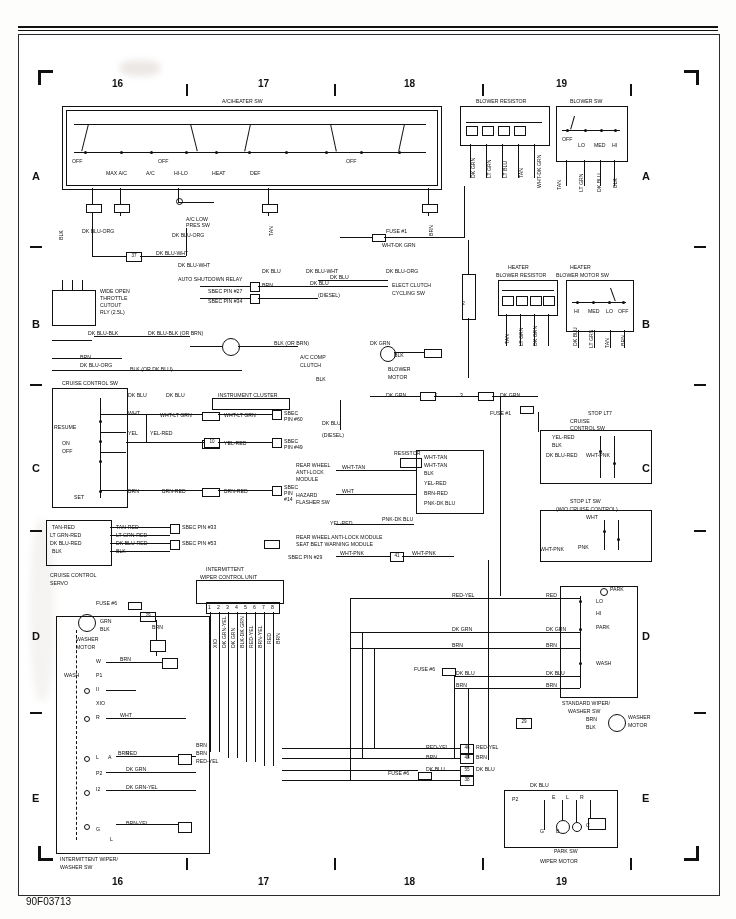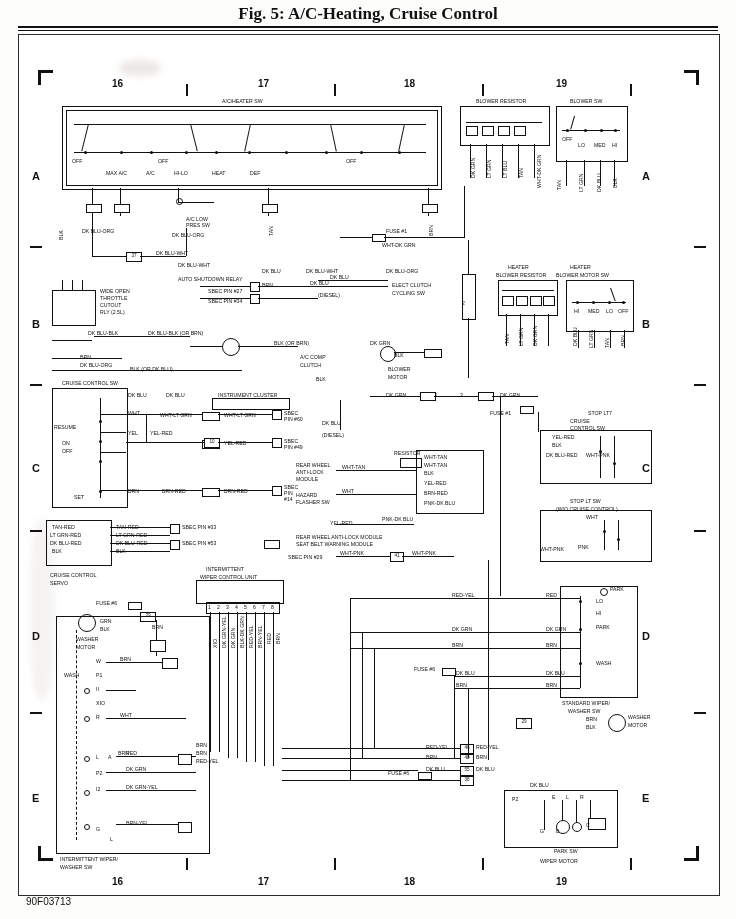--- a/index.html
+++ b/index.html
@@ -32,21 +32,20 @@
   .smudge{position:absolute;background:rgba(150,130,110,.18);border-radius:40%;filter:blur(3px);}
   .footer{position:absolute;left:26px;top:896px;font-size:10px;color:#111;font-family:"Liberation Sans",sans-serif;}
   .bold-bar{position:absolute;background:#111;}
   .dashedv{position:absolute;border-left:1px dashed #111;}
 </style>
 </head>
 <body>
 
 <div id="page">
 
-  <div class="title">Fig. 5: A/C-Heating, Cruise Control</div>
   <div class="title-rule"></div>
   <div class="title-rule2"></div>
 
   <div class="frame"></div>
 
   <div class="smudge" style="left:120px;top:60px;width:40px;height:16px;"></div>
   <div class="smudge" style="left:30px;top:520px;width:24px;height:180px;opacity:.5;"></div>
 
   <div class="corner" style="left:38px;top:70px;border-width:3px 0 0 3px;"></div>
   <div class="corner" style="left:684px;top:70px;border-width:3px 3px 0 0;"></div>

